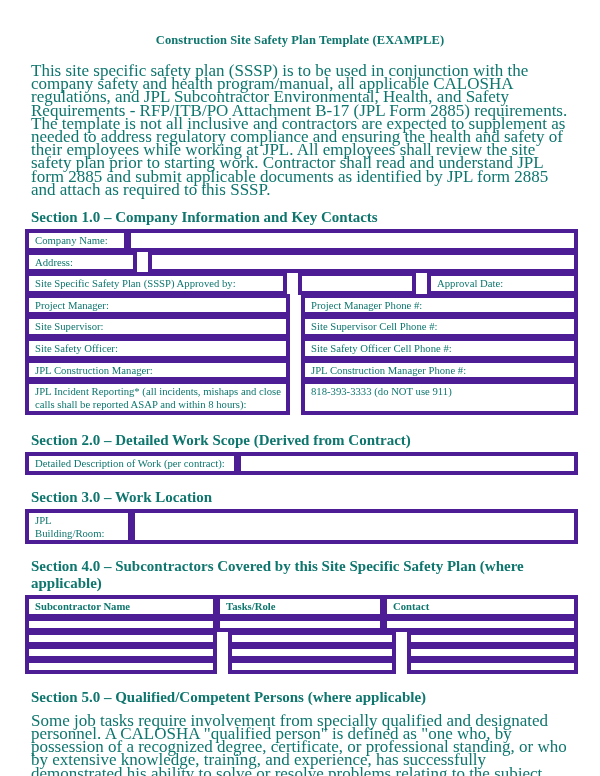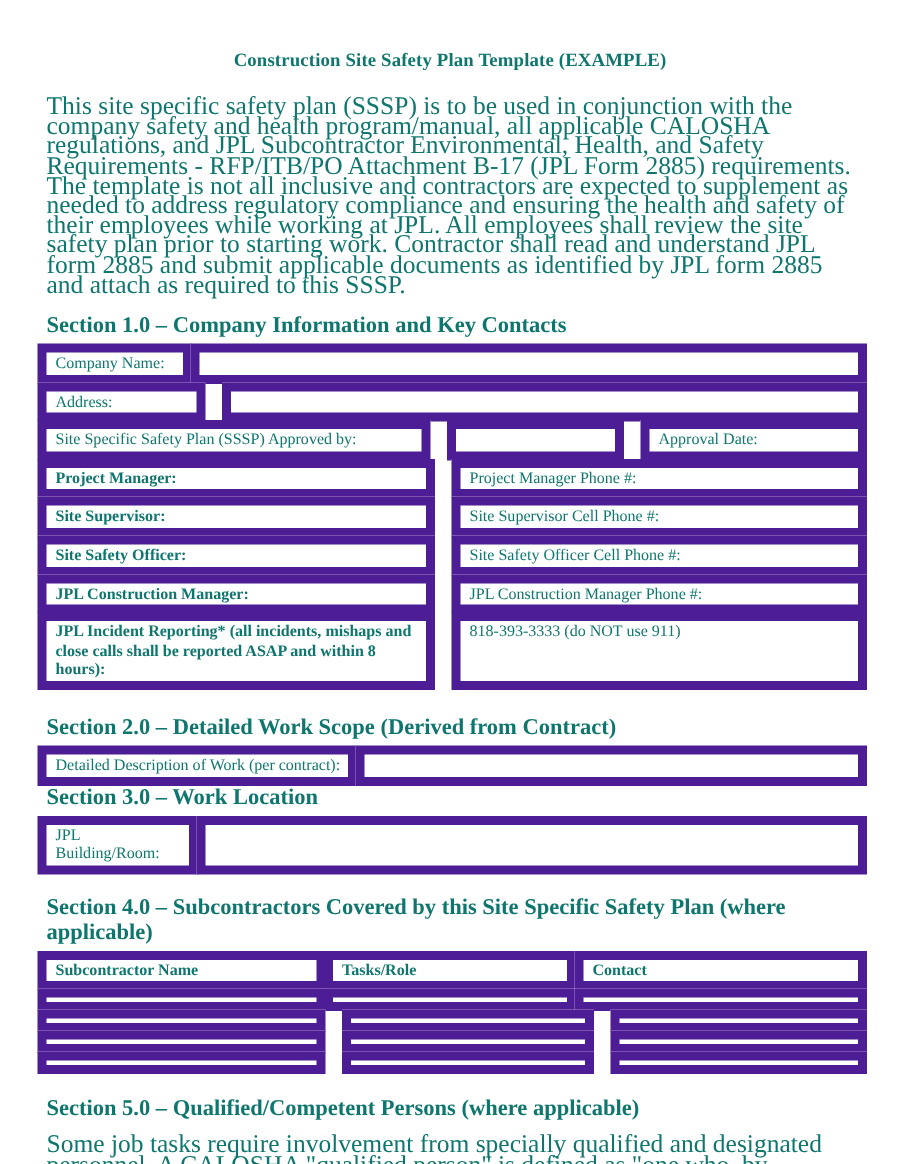--- a/index.html
+++ b/index.html
@@ -27,45 +27,45 @@
     line-height:13.2px;
     text-align:left;
   }
   .sec-heading {
     margin:0 25px 0 31px;
     font-size:15px;
     font-weight:bold;
   }
   .mt-s1 { margin-top:13px; }
   .mt-s2 { margin-top:17px; }
-  .mt-s3 { }
+  .mt-s3 { margin-top:14px; }
   .mt-s4 { margin-top:14px; }
   .mt-s5 { margin-top:15px; }
   .tbl { margin:3px 0 0 25px; width:553px; }
   .trow { display:flex; width:553px; box-sizing:border-box; }
   .trow + .trow { margin-top:-1px;gap:12px; }
   .tbody-collapse { margin-top:-1px; }
   .tbody-collapse .trow + .trow { margin-top:-1px; }
   .tcell {
-    border:6px solid #4c1d95;
+    border:4px solid #4c1d95;
     box-sizing:border-box;
     padding:1px 5px 1px 6px;
     font-size:10.7px;
     line-height:12.6px;
     min-height:15px;
     background:#fff;
   }
   .tcell + .tcell { margin-left:-1px; }
   .tcell.hdr { font-weight:bold; }
   .grow { flex:1 1 auto; }
   .w103 { flex:0 0 103px; }
   .w112 { flex:0 0 112px; }
   .w262 { flex:0 0 262px; }
   .w118 { flex:0 0 118px; }
-  .w265 { flex:0 0 265px;font-weight:bold; }
+  .w265 { flex:0 0 265px; }
   .w213 { flex:0 0 213px; }
   .w107 { flex:0 0 107px; }
   .w192 { flex:0 0 192px; }
   .w168 { flex:0 0 168px; }
   .s5-body { margin-top:8px; }
 </style>
 </head>
 <body>
 
 <div class="page">

